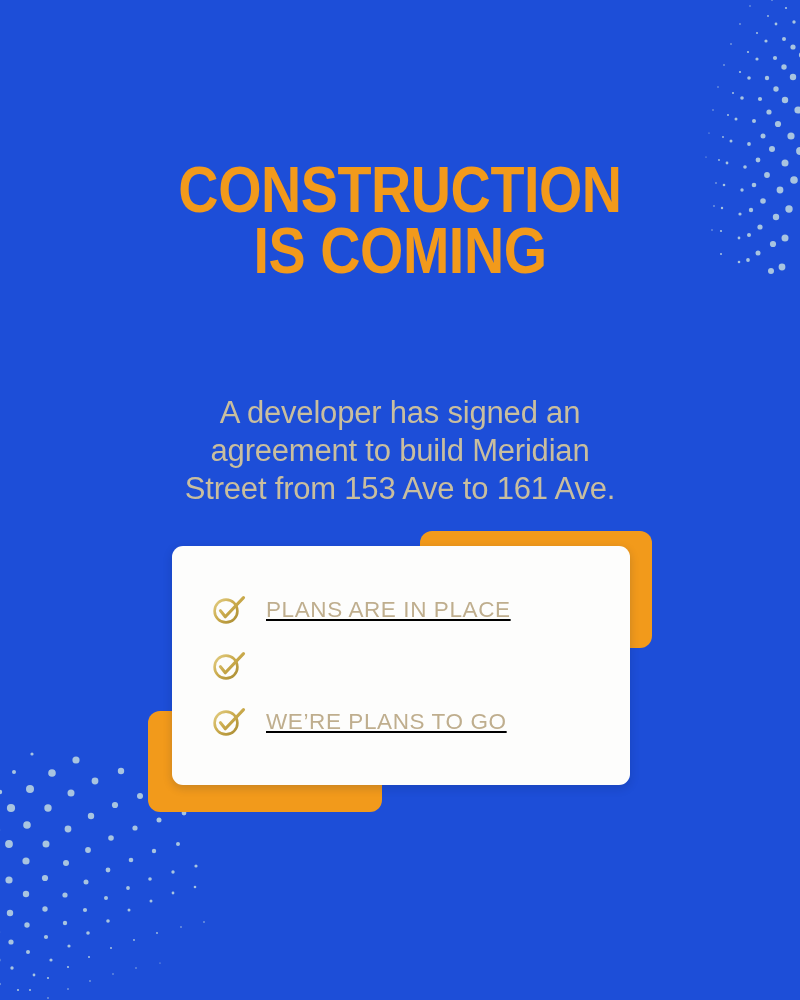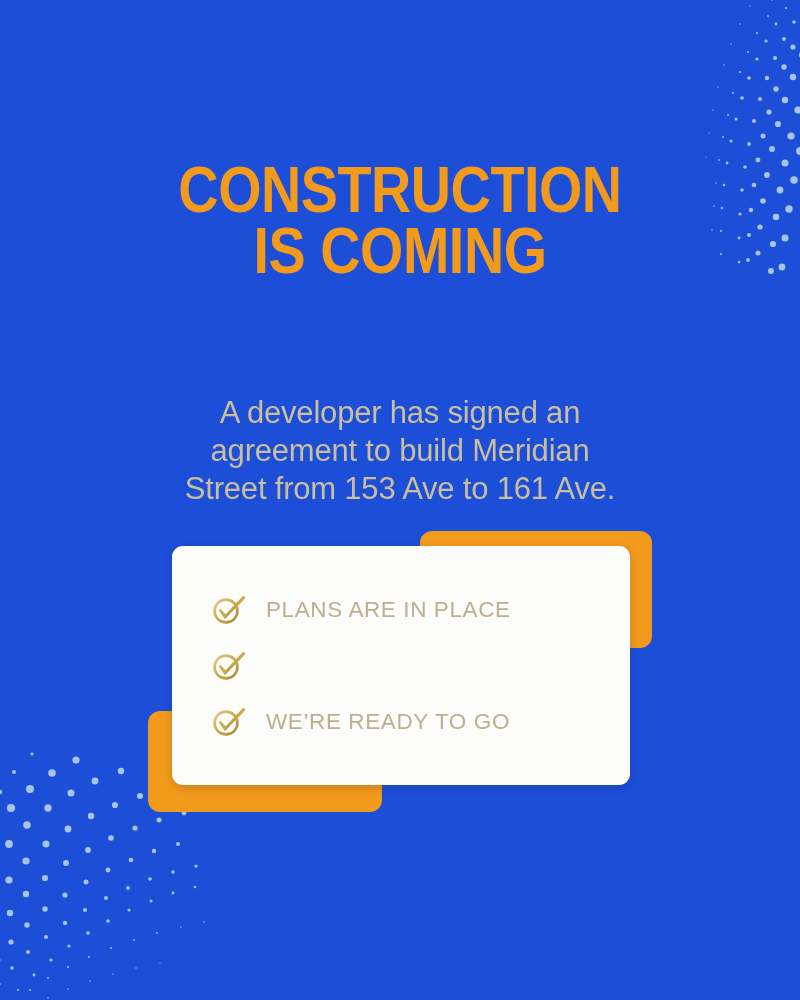--- a/index.html
+++ b/index.html
@@ -118,20 +118,21 @@
     position: absolute;
     left: 40px;
     top: 36px;
     right: 20px;
   }
 
   .check-row {
     display: flex;
     align-items: center;
     height: 56px;
+    text-decoration: underline;
   }
 
   .check-icon {
     flex: 0 0 auto;
     width: 34px;
     height: 30px;
     margin-right: 20px;
     display: block;
   }
 
@@ -389,20 +390,20 @@
             <defs>
               <linearGradient id="g3" x1="0" y1="0" x2="1" y2="1">
                 <stop offset="0" stop-color="#E3CE84"></stop>
                 <stop offset="0.5" stop-color="#C9A94A"></stop>
                 <stop offset="1" stop-color="#A98C33"></stop>
               </linearGradient>
             </defs>
             <circle cx="14" cy="16" r="11.4" fill="none" stroke="url(#g3)" stroke-width="2.6"></circle>
             <path d="M8.4 15.6 L13.3 21.8 L31.5 2.6" fill="none" stroke="url(#g3)" stroke-width="3.1" stroke-linecap="round" stroke-linejoin="round"></path>
           </svg>
-          <span class="check-label">WE’RE READY TO GO</span>
+          <span class="check-label">WE’RE PLANS TO GO</span>
         </div>
 
       </div>
     </div>
   </div>
 
 </div>
 
 </body></html>

